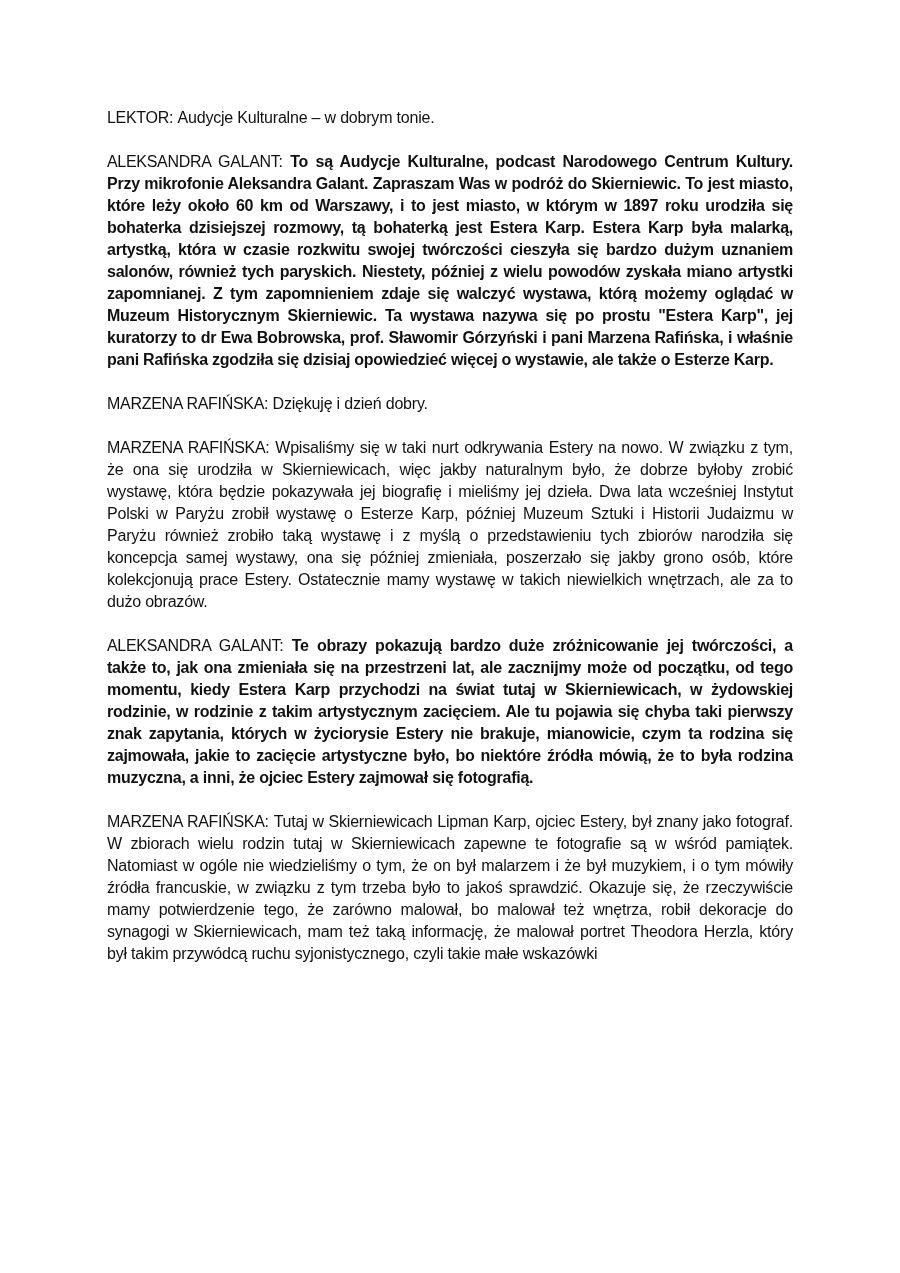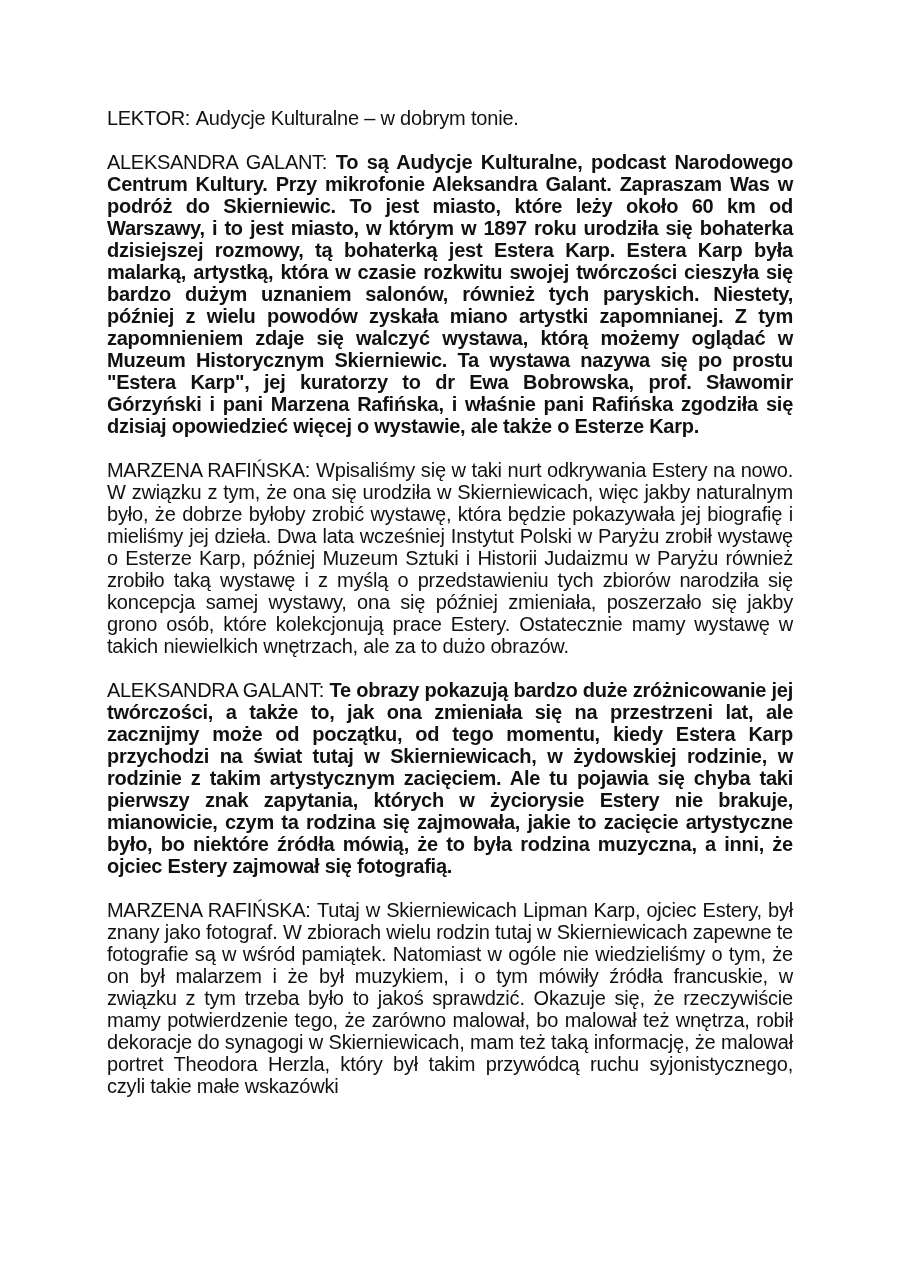--- a/index.html
+++ b/index.html
@@ -3,21 +3,21 @@
 <meta charset="utf-8">
 <style>
   html, body { margin: 0; padding: 0; background: #ffffff; }
   body { width: 900px; height: 1273px; position: relative; overflow: hidden; }
   .page {
     position: absolute;
     left: 107px;
     top: 107px;
     width: 686px;
     font-family: "Liberation Sans", sans-serif;
-    font-size: 20px;
+    font-size: 16px;
     line-height: 22px;
     color: #111111;
   }
   .para {
     margin: 0 0 22px 0;
     text-align: justify;
   }
   .speaker { font-weight: normal; letter-spacing: -0.3px; }
   .bold { font-weight: bold; letter-spacing: -0.25px; }
   .plain { font-weight: normal; letter-spacing: -0.2px; }
@@ -29,20 +29,24 @@
   <p class="para">
     <span class="speaker">LEKTOR:</span>
     <span class="plain">Audycje Kulturalne – w dobrym tonie.</span>
   </p>
   <p class="para">
     <span class="speaker">ALEKSANDRA GALANT:</span>
     <span class="bold">To są Audycje Kulturalne, podcast Narodowego Centrum Kultury. Przy mikrofonie Aleksandra Galant. Zapraszam Was w podróż do Skierniewic. To jest miasto, które leży około 60 km od Warszawy, i to jest miasto, w którym w 1897 roku urodziła się bohaterka dzisiejszej rozmowy, tą bohaterką jest Estera Karp. Estera Karp była malarką, artystką, która w czasie rozkwitu swojej twórczości cieszyła się bardzo dużym uznaniem salonów, również tych paryskich. Niestety, później z wielu powodów zyskała miano artystki zapomnianej. Z tym zapomnieniem zdaje się walczyć wystawa, którą możemy oglądać w Muzeum Historycznym Skierniewic. Ta wystawa nazywa się po prostu "Estera Karp", jej kuratorzy to dr Ewa Bobrowska, prof. Sławomir Górzyński i pani Marzena Rafińska, i właśnie pani Rafińska zgodziła się dzisiaj opowiedzieć więcej o wystawie, ale także o Esterze Karp.</span>
   </p>
   <p class="para">
     <span class="speaker">MARZENA RAFIŃSKA:</span>
+    <span class="plain">Dziękuję i dzień dobry.</span>
+  </p>
+  <p class="para">
+    <span class="speaker">MARZENA RAFIŃSKA:</span>
     <span class="plain">Wpisaliśmy się w taki nurt odkrywania Estery na nowo. W związku z tym, że ona się urodziła w Skierniewicach, więc jakby naturalnym było, że dobrze byłoby zrobić wystawę, która będzie pokazywała jej biografię i mieliśmy jej dzieła. Dwa lata wcześniej Instytut Polski w Paryżu zrobił wystawę o Esterze Karp, później Muzeum Sztuki i Historii Judaizmu w Paryżu również zrobiło taką wystawę i z myślą o przedstawieniu tych zbiorów narodziła się koncepcja samej wystawy, ona się później zmieniała, poszerzało się jakby grono osób, które kolekcjonują prace Estery. Ostatecznie mamy wystawę w takich niewielkich wnętrzach, ale za to dużo obrazów.</span>
   </p>
   <p class="para">
     <span class="speaker">ALEKSANDRA GALANT:</span>
     <span class="bold">Te obrazy pokazują bardzo duże zróżnicowanie jej twórczości, a także to, jak ona zmieniała się na przestrzeni lat, ale zacznijmy może od początku, od tego momentu, kiedy Estera Karp przychodzi na świat tutaj w Skierniewicach, w żydowskiej rodzinie, w rodzinie z takim artystycznym zacięciem. Ale tu pojawia się chyba taki pierwszy znak zapytania, których w życiorysie Estery nie brakuje, mianowicie, czym ta rodzina się zajmowała, jakie to zacięcie artystyczne było, bo niektóre źródła mówią, że to była rodzina muzyczna, a inni, że ojciec Estery zajmował się fotografią.</span>
   </p>
   <p class="para">
     <span class="speaker">MARZENA RAFIŃSKA:</span>
     <span class="plain">Tutaj w Skierniewicach Lipman Karp, ojciec Estery, był znany jako fotograf. W zbiorach wielu rodzin tutaj w Skierniewicach zapewne te fotografie są w wśród pamiątek. Natomiast w ogóle nie wiedzieliśmy o tym, że on był malarzem i że był muzykiem, i o tym mówiły źródła francuskie, w związku z tym trzeba było to jakoś sprawdzić. Okazuje się, że rzeczywiście mamy potwierdzenie tego, że zarówno malował, bo malował też wnętrza, robił dekoracje do synagogi w Skierniewicach, mam też taką informację, że malował portret Theodora Herzla, który był takim przywódcą ruchu syjonistycznego, czyli takie małe wskazówki</span>
   </p>

